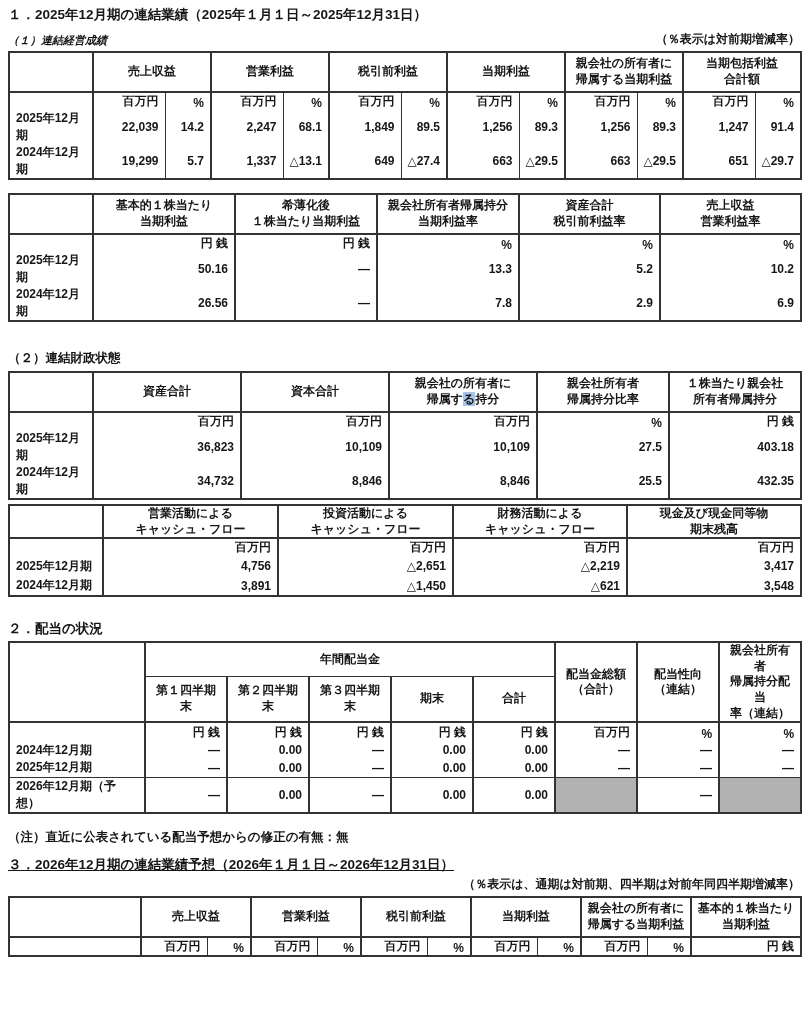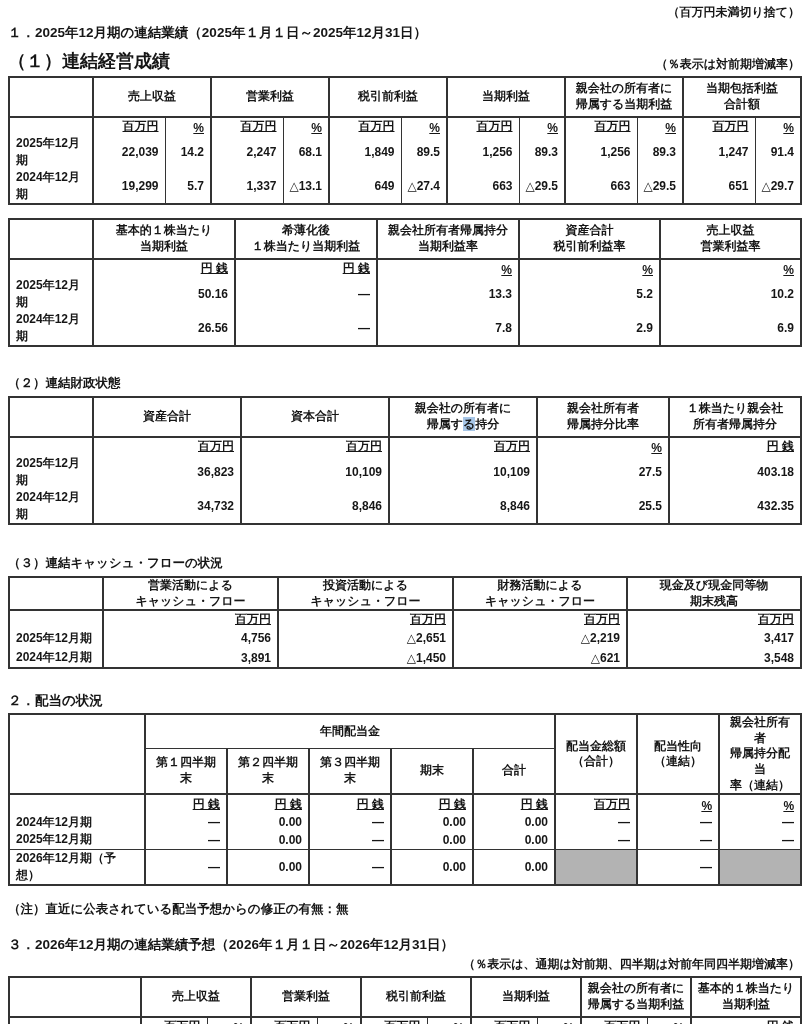--- a/index.html
+++ b/index.html
@@ -5,61 +5,60 @@
   html,body{margin:0;padding:0;background:#ffffff;}
   body{
     width:808px;height:1024px;overflow:hidden;
     font-family:"Liberation Sans","DejaVu Sans",sans-serif;
     font-weight:bold;color:#161616;
   }
   .page{padding:3px 8px 0 8px;}
   .tr-note{text-align:right;font-size:12px;margin-top:1px;}
   .h-main{font-size:13.5px;margin-top:3px;}
   .subrow{display:flex;justify-content:space-between;align-items:flex-end;font-size:12.5px;margin-top:7px;}
-  .h-sub{font-size:18px;}
+  .h-sub{font-size:11px;font-style:italic;}
   .note-r{font-size:12px;text-align:right;}
 
   table.fin{border-collapse:collapse;table-layout:fixed;width:792px;border:2px solid #333;margin-top:3px;}
   table.fin th,table.fin td{
     font-size:12px;font-weight:bold;padding:0 5px;overflow:hidden;
     border-left:1px solid #333;
   }
   table.fin thead th{
     border-bottom:2.5px solid #333;text-align:center;vertical-align:middle;
     white-space:pre-line;line-height:1.3;
   }
   .gl{border-left:2px solid #333 !important;}
   .num{text-align:right;padding-right:6px !important;}
   .lab{text-align:left;padding-left:6px !important;}
-  tr.unit td{vertical-align:bottom;text-decoration:underline;}
+  tr.unit td{vertical-align:bottom;}
   .thin-b{border-bottom:1px solid #333 !important;}
   tr.fc td{border-top:1.5px solid #333;}
   .shade{background:#b3b3b3;}
   .hl{background:#a7c6e7;}
 
   .refline{display:flex;font-size:12.5px;margin-top:6px;}
   .refline .rl0{width:222px;}
   .refline .rl1{width:112px;}
   .refline .rl2{width:106px;text-align:right;}
   .refline .rl3{width:122px;margin-left:44px;}
   .refline .rl4{width:118px;text-align:right;}
 
   .h-sub2{font-size:12.5px;margin-top:28px;}
   .h-sub3{font-size:12.5px;margin-top:30px;}
   .h-div{font-size:13.5px;margin-top:23px;}
   .div-note{font-size:12.5px;margin-top:15px;}
-  .h-fc{font-size:13.5px;margin-top:18px;}
+  .h-fc{font-size:13.5px;margin-top:10px;text-decoration:underline;}
   .fc-note{font-size:12px;text-align:right;margin-top:2px;}
 </style>
 </head>
 <body>
 
 <div class="page">
 
-  <div class="tr-note">（百万円未満切り捨て）</div>
 
   <div class="h-main">１．2025年12月期の連結業績（2025年１月１日～2025年12月31日）</div>
 
   <div class="subrow">
     <span class="h-sub">（１）連結経営成績</span>
     <span class="note-r">（％表示は対前期増減率）</span>
   </div>
 
   <table class="fin">
     <colgroup>
@@ -236,21 +235,20 @@
         <td class="lab">2024年12月期</td>
         <td class="num gl">34,732</td>
         <td class="num gl">8,846</td>
         <td class="num gl">8,846</td>
         <td class="num gl">25.5</td>
         <td class="num gl">432.35</td>
       </tr>
     </tbody>
   </table>
 
-  <div class="h-sub3">（３）連結キャッシュ・フローの状況</div>
 
   <table class="fin" style="margin-top:4px">
     <colgroup>
       <col style="width:94px">
         <col style="width:175px">
         <col style="width:175px">
         <col style="width:174px">
         <col style="width:174px">
     </colgroup>
     <thead>

